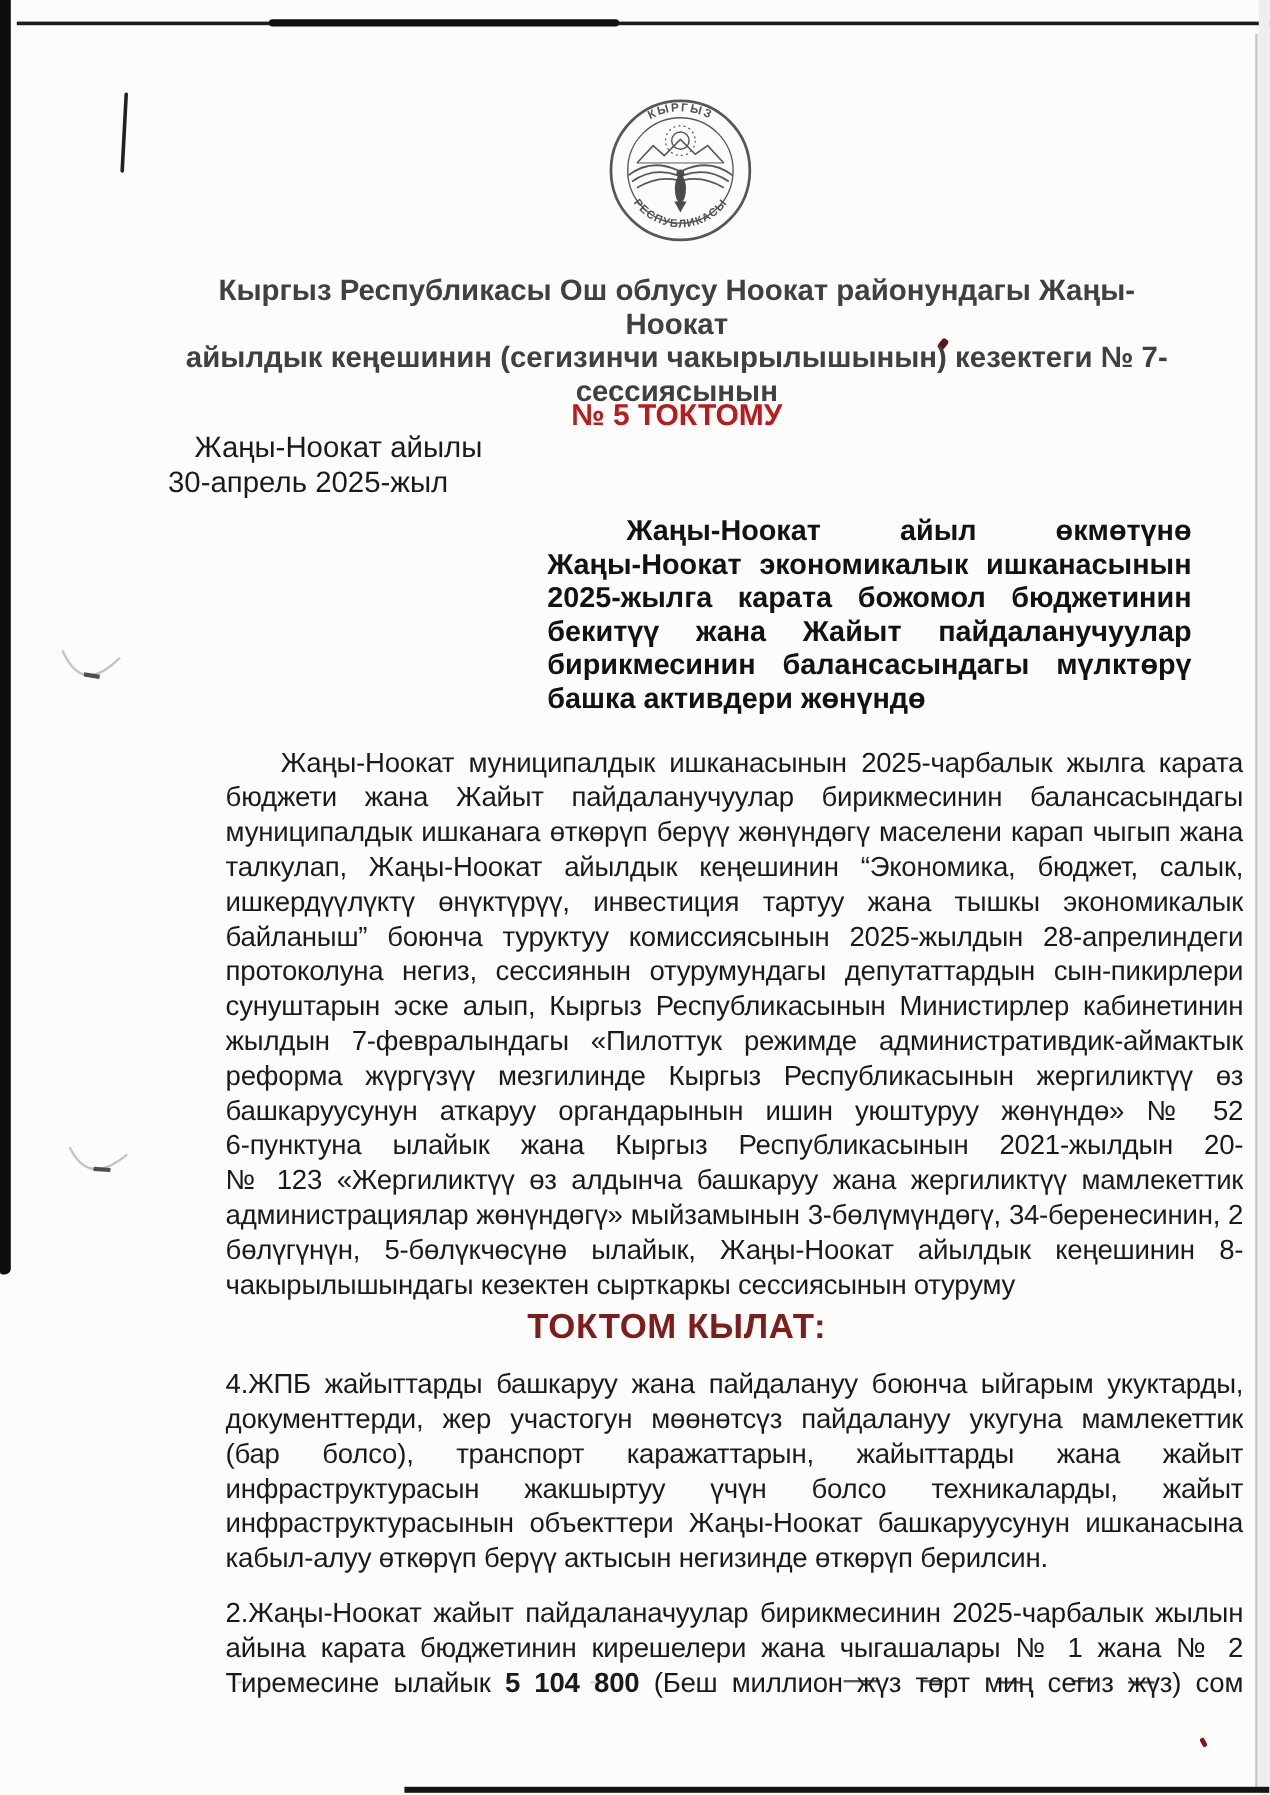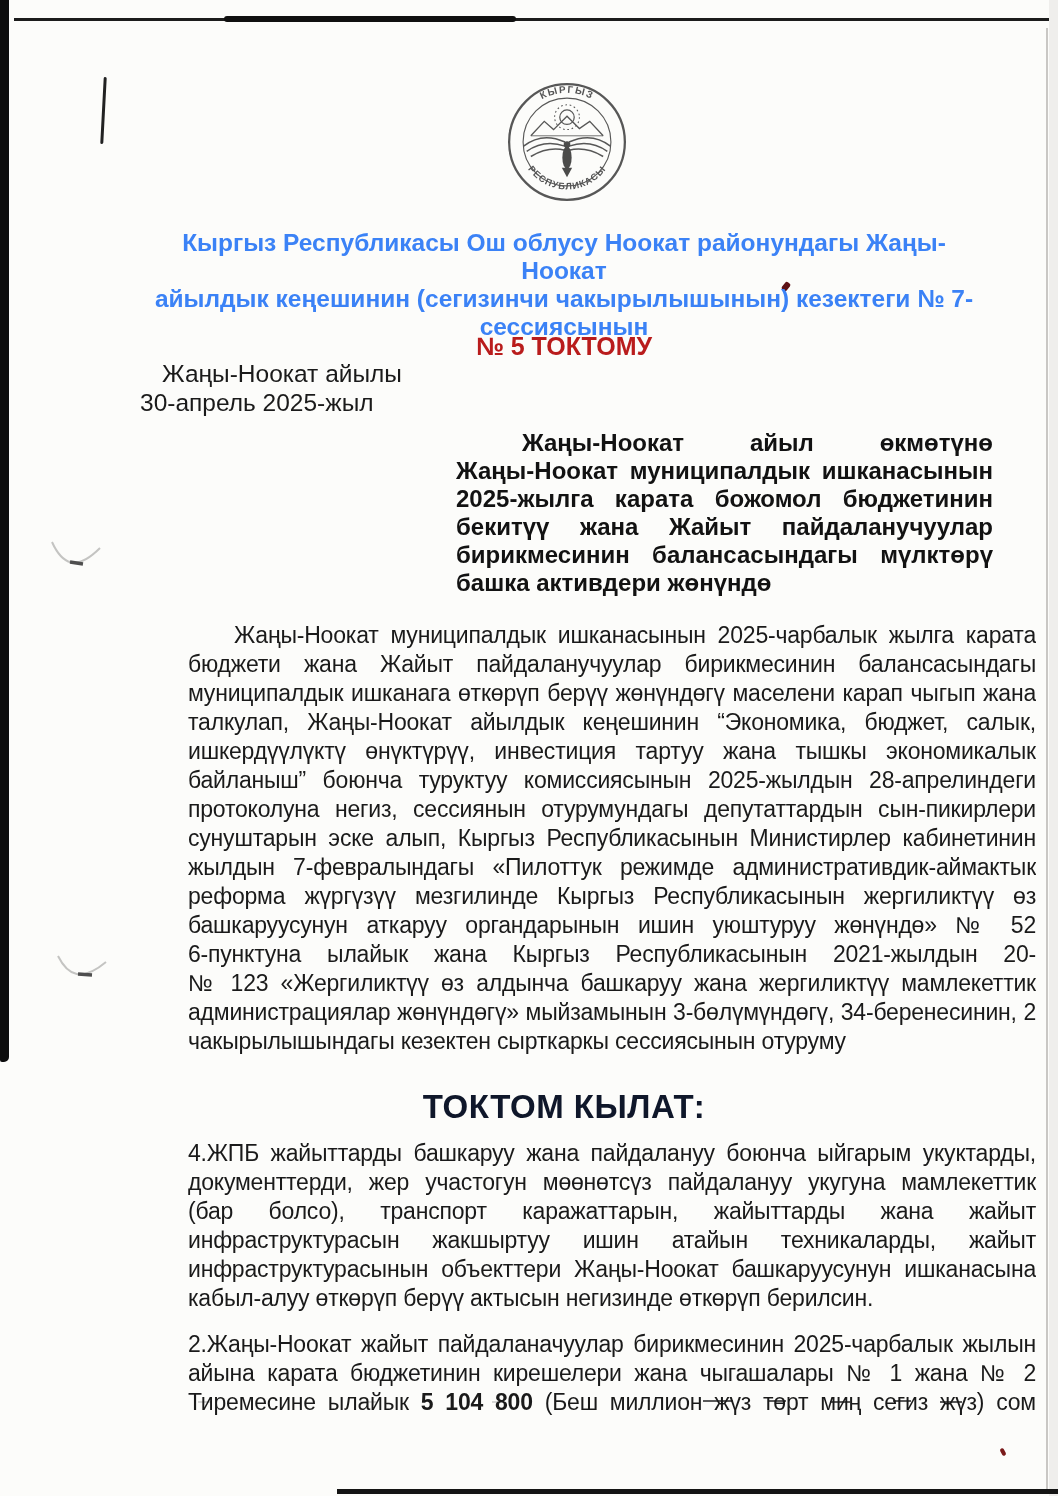--- a/index.html
+++ b/index.html
@@ -20,29 +20,29 @@
   .edge-bottom{left:337px;top:1489px;width:721px;height:5px;background:#141414;}
   .edge-right-band{left:1049px;top:0;width:9px;height:1496px;background:#efeeec;}
   .edge-right-line{left:1046px;top:28px;width:2px;height:1462px;background:#c9c7c4;}
   .pen-mark{left:102px;top:77px;width:3px;height:67px;background:#222;transform:rotate(3deg);border-radius:2px;}
   .speck-red-1{left:783px;top:282px;width:6px;height:9px;background:#5d1216;transform:rotate(38deg);border-radius:2px;}
   .speck-red-2{left:1001px;top:1448px;width:4px;height:8px;background:#7a1a1a;transform:rotate(-28deg);border-radius:2px;}
   .dash{position:absolute;height:2px;background:#5a5a5a;}
   .dash.faint{background:#9a9a9a;opacity:.4;}
 
   
-  .title{left:140px;top:229px;width:848px;font-weight:bold;font-size:24.5px;line-height:28px;text-align:center;color:#3b82f6;}
+  .title{left:140px;top:229px;width:848px;font-weight:bold;font-size:24.5px;line-height:28px;text-align:center;color:#404040;}
   .decree-number{left:140px;top:332px;width:848px;font-weight:bold;font-size:25px;line-height:28px;text-align:center;color:#b91c1c;}
   .place-date{left:140px;top:359px;width:848px;display:flex;justify-content:space-between;font-size:24.5px;line-height:29px;flex-direction:column;}
   .place-date .place{padding-left:22px;}
   .subject{left:456px;top:429px;width:537px;font-weight:bold;font-size:24px;line-height:28px;color:#121212;}
   .subject .jline{height:28px;}
   .body-block{left:140px;top:0;width:848px;font-size:23px;line-height:29px;letter-spacing:-0.2px;margin-left:48px;}
   .preamble{top:621px;}
-  .resolves{left:140px;top:1092px;width:848px;font-weight:bold;font-size:33px;line-height:29px;text-align:center;letter-spacing:.5px;color:#0f172a;}
+  .resolves{left:140px;top:1092px;width:848px;font-weight:bold;font-size:29px;line-height:29px;text-align:center;letter-spacing:.5px;color:#7f1d1d;}
   .item1{top:1139px;}
   .item2{top:1330px;}
 
   .jline{text-align:justify;text-align-last:justify;height:29px;overflow:hidden;}
   .jlast{text-align-last:left;}
   .ind-46{padding-left:46px;}
   .ind-66{padding-left:66px;}
   .amount{font-weight:bold;}
 
   
@@ -127,21 +127,21 @@
 
   <div class="abs decree-number">№ 5 ТОКТОМУ</div>
 
   <div class="abs place-date">
     <span class="place">Жаңы-Ноокат айылы</span>
     <span>30-апрель  2025-жыл</span>
   </div>
 
   <div class="abs subject">
     <div class="jline ind-66">Жаңы-Ноокат айыл өкмөтүнө караштуу</div>
-    <div class="jline">Жаңы-Ноокат муниципалдык ишканасынын</div>
+    <div class="jline">Жаңы-Ноокат экономикалык ишканасынын</div>
     <div class="jline">2025-жылга карата божомол бюджетинин</div>
     <div class="jline">бекитүү жана Жайыт пайдаланучуулар</div>
     <div class="jline">бирикмесинин балансасындагы мүлктөрү жана</div>
     <div class="jline jlast">башка активдери жөнүндө</div>
   </div>
 
   <div class="abs body-block preamble">
     <div class="jline ind-46">Жаңы-Ноокат муниципалдык ишканасынын 2025-чарбалык жылга карата</div>
     <div class="jline">бюджети жана Жайыт пайдаланучуулар бирикмесинин балансасындагы мүлктөрүн</div>
     <div class="jline">муниципалдык ишканага өткөрүп берүү жөнүндөгү маселени карап чыгып жана</div>
@@ -149,30 +149,31 @@
     <div class="jline">ишкердүүлүктү өнүктүрүү, инвестиция тартуу жана тышкы экономикалык</div>
     <div class="jline">байланыш” боюнча туруктуу комиссиясынын 2025-жылдын 28-апрелиндеги</div>
     <div class="jline">протоколуна негиз, сессиянын отурумундагы депутаттардын сын-пикирлери менен</div>
     <div class="jline">сунуштарын эске алып, Кыргыз Республикасынын Министирлер кабинетинин 2024-</div>
     <div class="jline">жылдын 7-февралындагы «Пилоттук режимде административдик-аймактык</div>
     <div class="jline">реформа жүргүзүү мезгилинде Кыргыз Республикасынын жергиликтүү өз алдынча</div>
     <div class="jline">башкаруусунун аткаруу органдарынын ишин уюштуруу жөнүндө» № 52 токтомунун</div>
     <div class="jline">6-пунктуна ылайык жана Кыргыз Республикасынын 2021-жылдын 20-октябрындагы</div>
     <div class="jline">№ 123 «Жергиликтүү өз алдынча башкаруу жана жергиликтүү мамлекеттик</div>
     <div class="jline">администрациялар жөнүндөгү» мыйзамынын 3-бөлүмүндөгү, 34-беренесинин, 2</div>
+    <div class="jline">бөлүгүнүн, 5-бөлүкчөсүнө ылайык, Жаңы-Ноокат айылдык кеңешинин 8-</div>
     <div class="jline jlast">чакырылышындагы кезектен сырткаркы сессиясынын отуруму</div>
   </div>
 
   <div class="abs resolves">ТОКТОМ КЫЛАТ:</div>
 
   <div class="abs body-block item1">
     <div class="jline">4.ЖПБ жайыттарды башкаруу жана пайдалануу боюнча ыйгарым укуктарды,</div>
     <div class="jline">документтерди, жер участогун мөөнөтсүз пайдалануу укугуна мамлекеттик акттар</div>
     <div class="jline">(бар болсо), транспорт каражаттарын, жайыттарды жана жайыт</div>
-    <div class="jline">инфраструктурасын жакшыртуу ишин атайын техникаларды, жайыт</div>
+    <div class="jline">инфраструктурасын жакшыртуу үчүн болсо техникаларды, жайыт</div>
     <div class="jline">инфраструктурасынын объекттери Жаңы-Ноокат башкаруусунун ишканасына</div>
     <div class="jline jlast">кабыл-алуу өткөрүп берүү актысын негизинде өткөрүп берилсин.</div>
   </div>
 
   <div class="abs body-block item2">
     <div class="jline">2.Жаңы-Ноокат жайыт пайдаланачуулар бирикмесинин 2025-чарбалык жылын 8-</div>
     <div class="jline">айына  карата бюджетинин кирешелери жана чыгашалары № 1 жана № 2</div>
     <div class="jline">
       <span>Тиремесине ылайык</span>
       <span class="amount">5 104 800</span>

